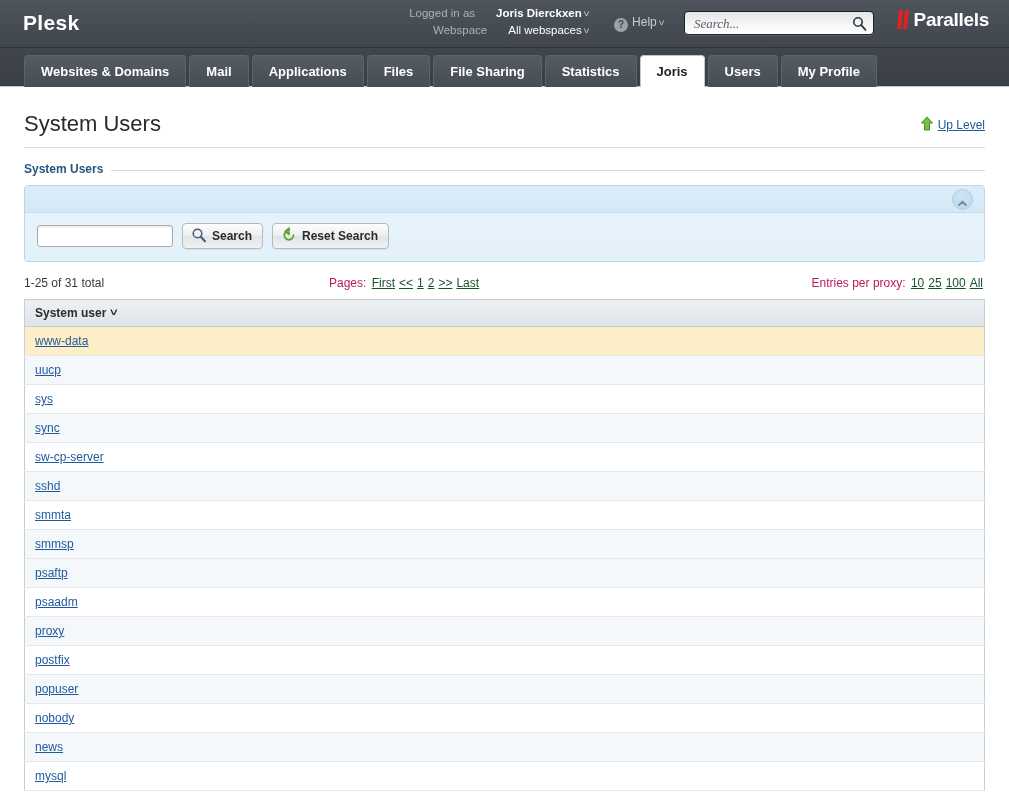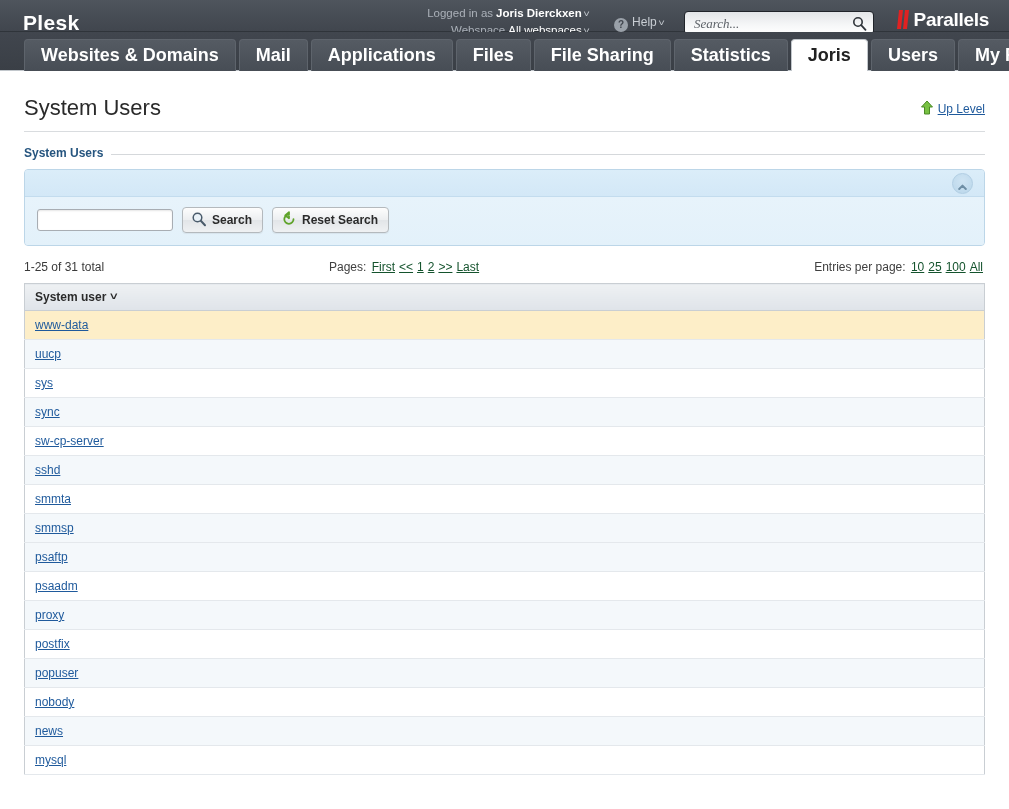--- a/index.html
+++ b/index.html
@@ -9,41 +9,41 @@
     overflow: hidden;
     background: #ffffff;
     font-family: "Liberation Sans", sans-serif;
     font-size: 12px;
     color: #333333;
   }
 
   
   .topbar {
     position: relative;
-    height: 32px;
+    height: 48px;
     background: linear-gradient(to bottom, #4f555d 0%, #474d55 50%, #41464e 100%);
     border-bottom: 1px solid #2f343a;
   }
   .brand-plesk {
     position: absolute;
     left: 23px; top: 11px;
     font-size: 21px;
     font-weight: bold;
     color: #ffffff;
     letter-spacing: 0.3px;
   }
   .login-block {
     position: absolute;
     right: 420px; top: 5px;
     text-align: right;
     line-height: 16px;
     white-space: nowrap;
   }
   .login-line { font-size: 11.5px; color: #aab0b8; }
-  .login-line .val { color: #ffffff; font-weight: bold; margin-left: 3px; }
+  .login-line .val { color: #ffffff; font-weight: bold; margin-left: 21px; }
   .login-line .val.thin { font-weight: normal; }
   .caret-down {
     display: inline-block;
     font-size: 9px;
     color: #c4c9cf;
     margin-left: 2px;
     transform: scaleX(1.25);
   }
   .help-block {
     position: absolute;
@@ -129,21 +129,21 @@
     padding-left: 24px;
     white-space: nowrap;
   }
   .tab {
     display: inline-block;
     height: 32px;
     margin-top: 7px;
     margin-right: 3px;
     padding: 0 16px;
     line-height: 31px;
-    font-size: 18px;
+    font-size: 13px;
     font-weight: bold;
     color: #ffffff;
     background: linear-gradient(to bottom, #555b63 0%, #474d55 100%);
     border: 1px solid #5e646c;
     border-bottom: none;
     border-radius: 4px 4px 0 0;
     cursor: pointer;
     vertical-align: bottom;
   }
   .tab.active {
@@ -301,21 +301,21 @@
     color: #3a3a3a;
   }
   .pager-left { position: absolute; left: 0; top: 5px; }
   .pager-mid  { position: absolute; left: 305px; top: 5px; white-space: nowrap; }
   .pager-right{ position: absolute; right: 0; top: 5px; white-space: nowrap; }
   .pager a {
     color: #14532d;
     text-decoration: underline;
     margin: 0 2px;
   }
-  .pager .lbl { color: #404040; }
+  .pager .lbl { color: #be185d; }
 
   
   .tbl {
     width: 100%;
     border: 1px solid #c9ced3;
     border-collapse: collapse;
     table-layout: fixed;
   }
   .tbl thead th {
     height: 27px;
@@ -441,21 +441,21 @@
       </div>
     </div>
 
     <div class="pager">
       <span class="pager-left">1-25 of 31 total</span>
       <span class="pager-mid">
         <span class="lbl">Pages:</span>
         <a href="#">First</a><a href="#">&lt;&lt;</a><a href="#">1</a><a href="#">2</a><a href="#">&gt;&gt;</a><a href="#">Last</a>
       </span>
       <span class="pager-right">
-        <span class="lbl">Entries per page:</span>
+        <span class="lbl">Entries per proxy:</span>
         <a href="#">10</a><a href="#">25</a><a href="#">100</a><a href="#">All</a>
       </span>
     </div>
 
     <table class="tbl">
       <thead>
         <tr>
           <th>
             <span>System user</span><span class="sort-caret">˅</span>
           </th>

